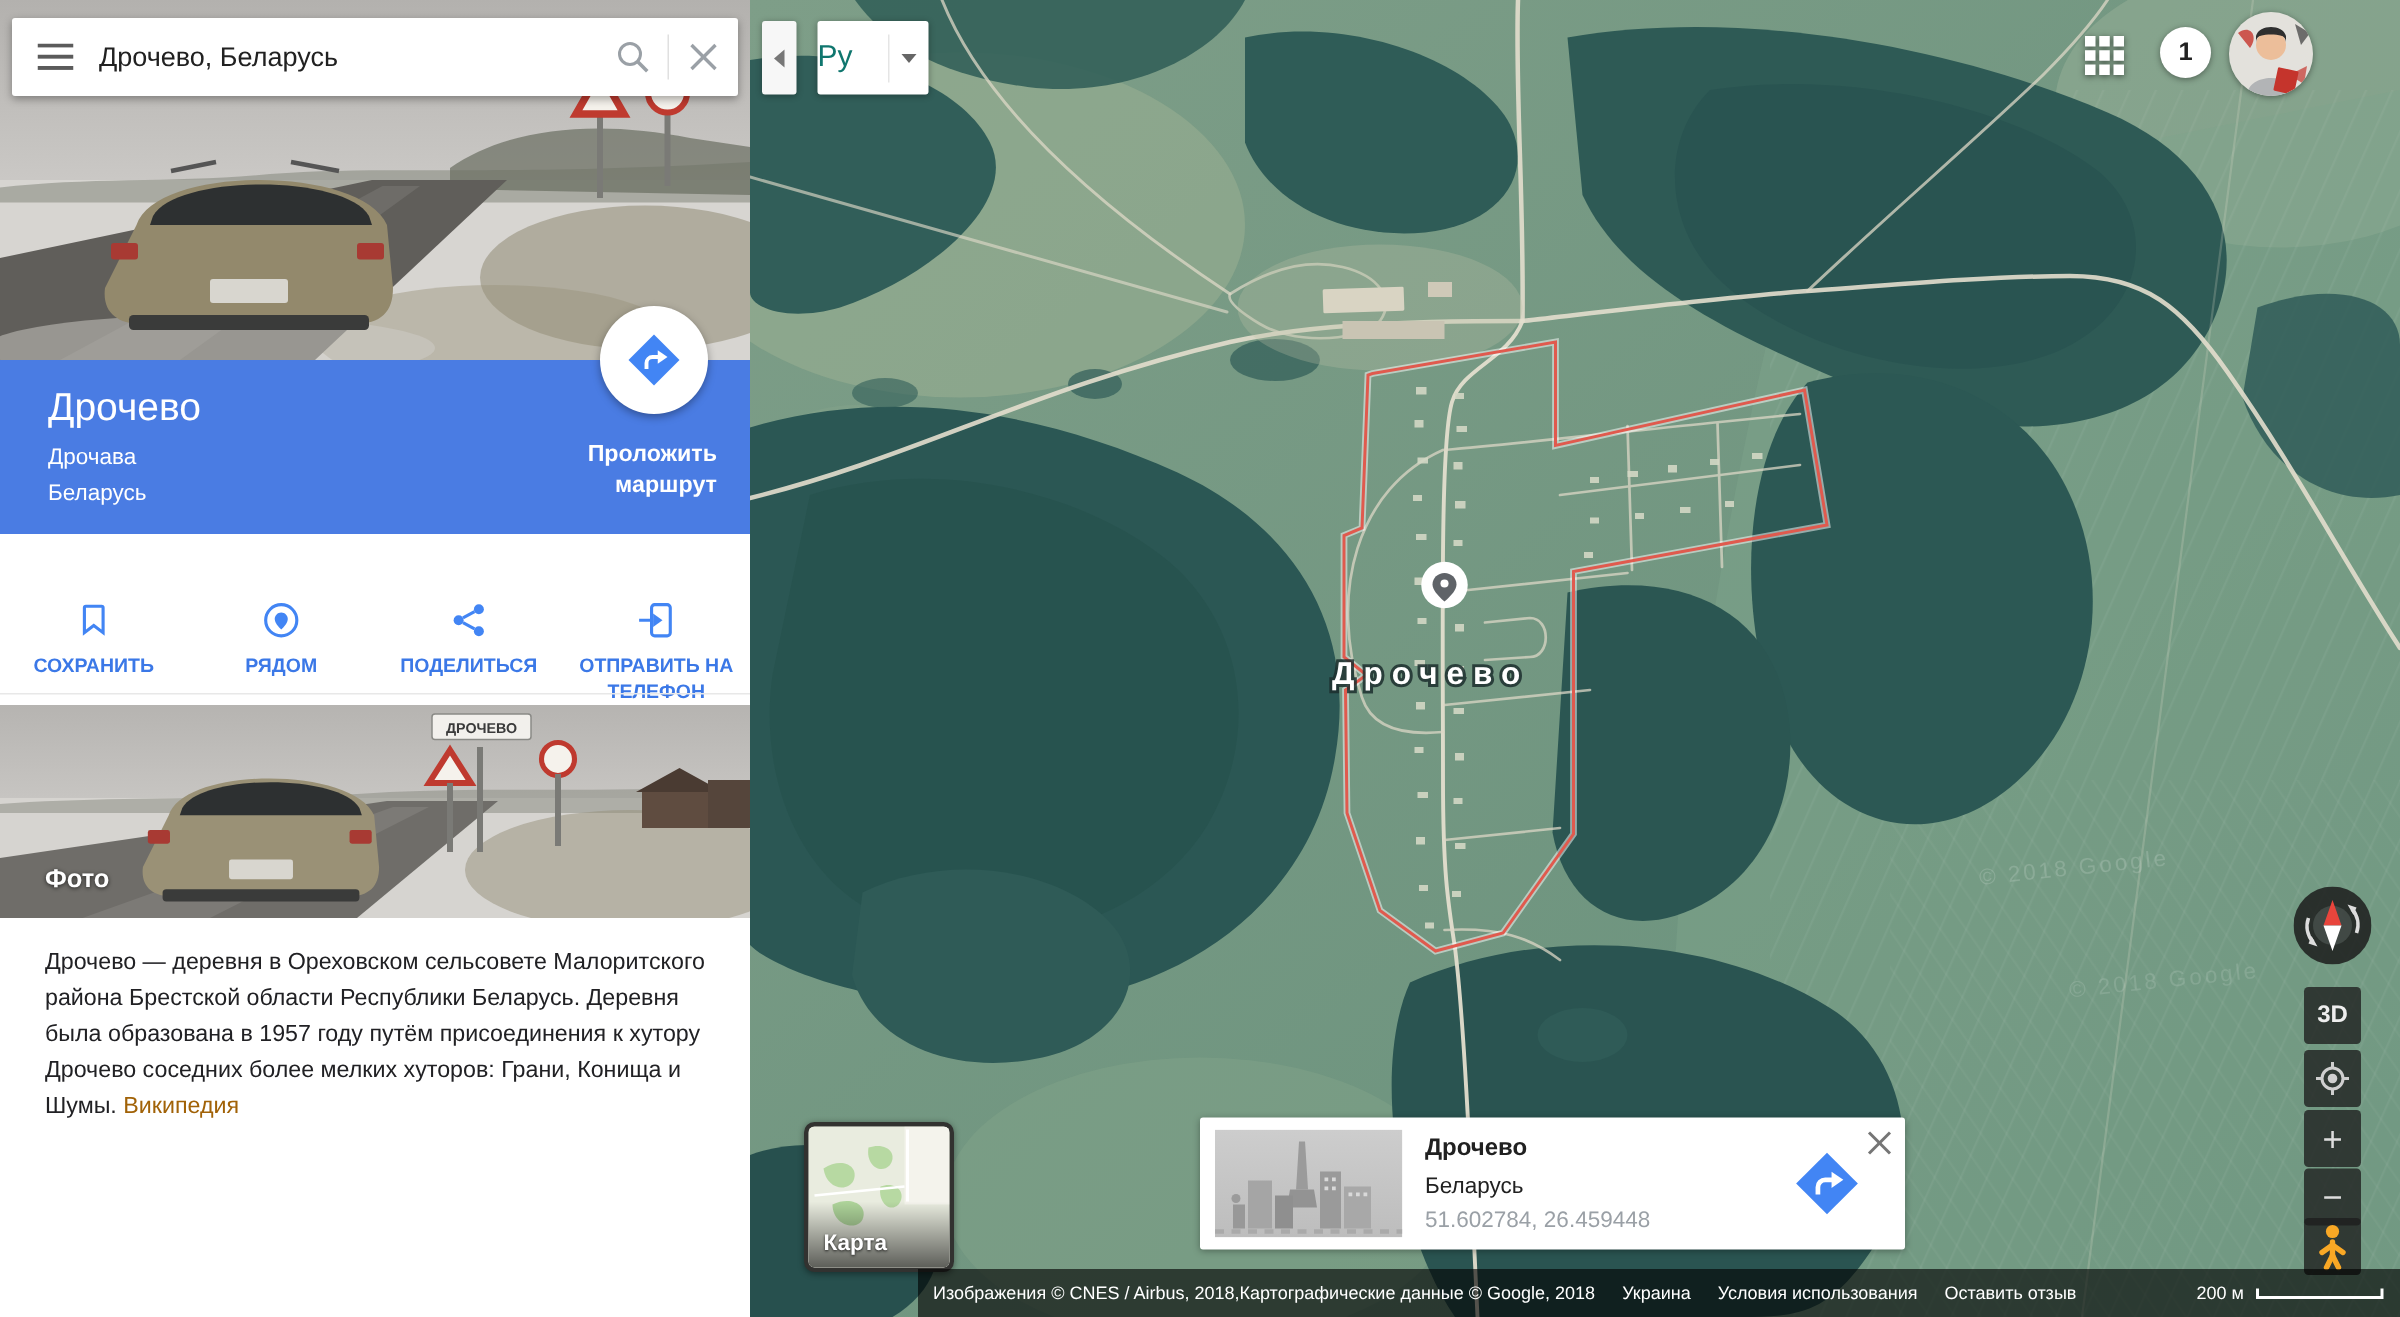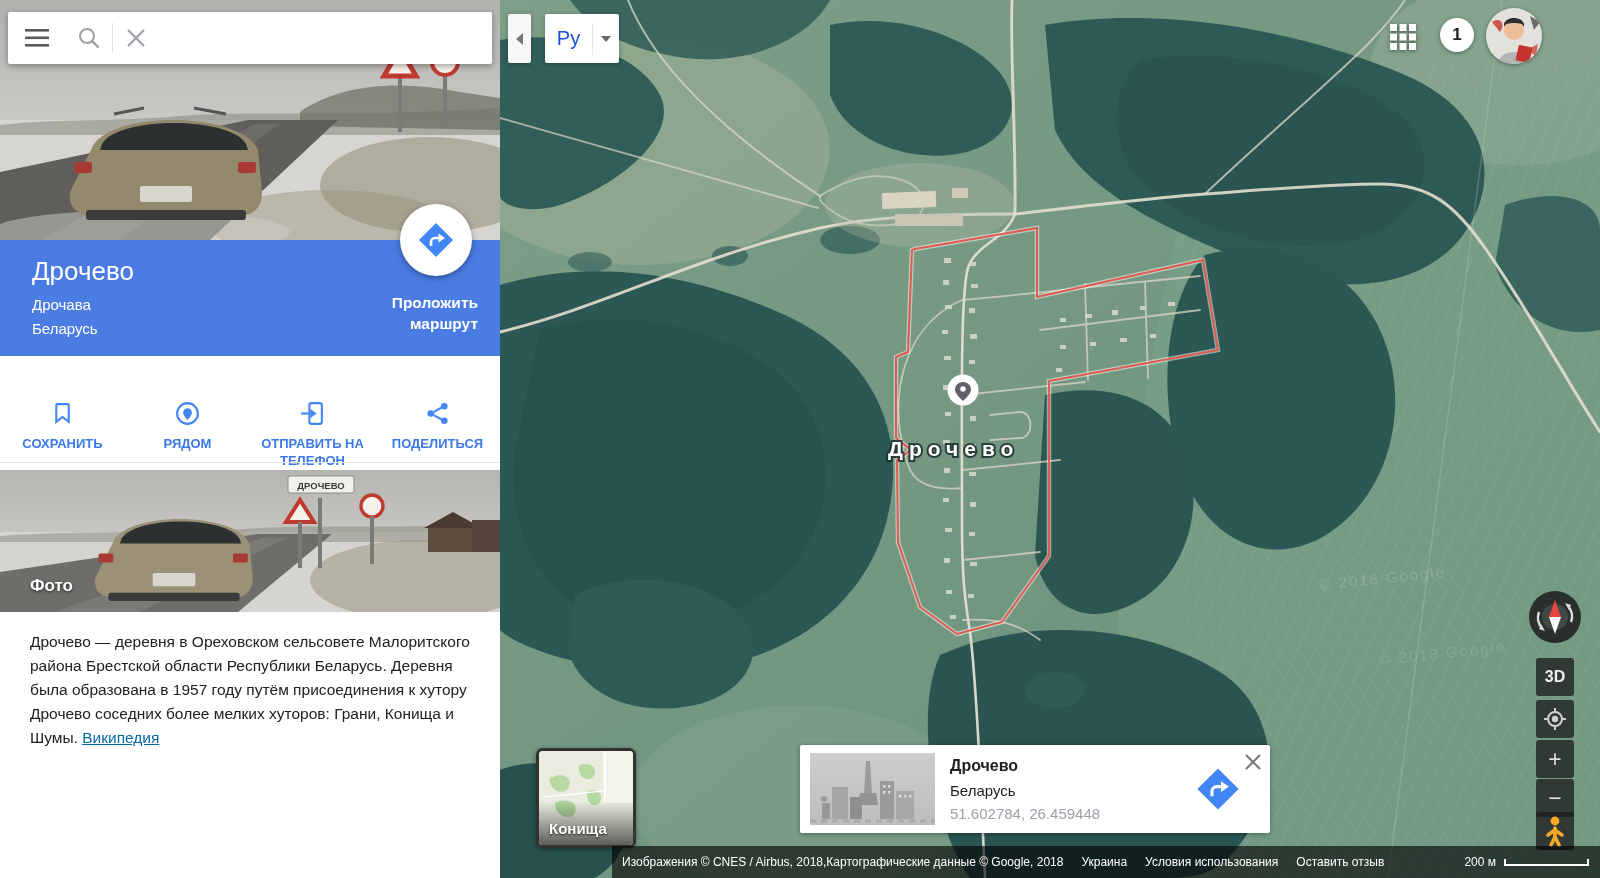--- a/index.html
+++ b/index.html
@@ -31,31 +31,31 @@
 
   .actions{position:absolute;left:0;top:356px;width:500px;height:106px;display:flex;}
   .action{flex:1;text-align:center;padding-top:20px;color:#3b78e7;font-size:13px;font-weight:bold;
       cursor:pointer;line-height:17px;margin-top:24px;}
   .action svg{display:block;margin:0 auto 8px;}
   .sep{position:absolute;left:0;top:462px;width:500px;height:1px;background:#e8e8e8;}
 
   .facts{position:absolute;left:30px;top:612px;width:442px;}
   .facts h2{font-size:22px;font-weight:400;color:#757575;margin:26px 0 0 0;}
   .facts p{font-size:15.5px;line-height:24px;color:#212124;margin:18px 0 0 0;}
-  .facts a{color:#0369a1;text-decoration:underline;cursor:pointer;}
+  .facts a{color:#a16207;cursor:pointer;}
 
   
   .map{position:absolute;left:500px;top:0;width:1100px;height:878px;overflow:hidden;background:#6d927e;cursor:grab;}
   .collapse-btn{position:absolute;left:8px;top:14px;width:23px;height:49px;background:#f7f7f7;border-radius:2px;
       box-shadow:0 1px 4px rgba(0,0,0,.3);display:flex;align-items:center;justify-content:center;cursor:pointer;}
   .collapse-arrow{width:0;height:0;border-top:6px solid transparent;border-bottom:6px solid transparent;
       border-right:7px solid #777;}
   .lang-btn{position:absolute;left:45px;top:14px;width:74px;height:49px;background:#fff;border-radius:2px;
       box-shadow:0 1px 4px rgba(0,0,0,.3);display:flex;align-items:center;cursor:pointer;}
-  .lang-txt{flex:1;text-align:center;font-size:20px;color:#1d4ed8;}
+  .lang-txt{flex:1;font-size:20px;color:#0f766e;}
   .lang-div{width:1px;height:32px;background:#e5e5e5;}
   .lang-caret-box{width:26px;display:flex;justify-content:center;}
   .lang-caret{width:0;height:0;border-left:5px solid transparent;border-right:5px solid transparent;
       border-top:6px solid #666;}
 
   .grid-btn{position:absolute;left:886px;top:20px;width:34px;height:34px;cursor:pointer;}
   .notif-badge{position:absolute;left:940px;top:18px;width:34px;height:34px;border-radius:50%;background:#fff;
       box-shadow:0 1px 4px rgba(0,0,0,.4);display:flex;align-items:center;justify-content:center;
       font-size:17px;font-weight:bold;color:#222;cursor:pointer;}
   .avatar{position:absolute;left:986px;top:8px;width:56px;height:56px;border-radius:50%;overflow:hidden;
@@ -136,20 +136,21 @@
     </div>
 
     <div class="searchbox">
       <div class="sb-menu">
         <svg width="24" height="18" viewBox="0 0 24 18">
           <rect y="0" width="24" height="2.6" fill="#5b5b5b"></rect>
           <rect y="7.5" width="24" height="2.6" fill="#5b5b5b"></rect>
           <rect y="15" width="24" height="2.6" fill="#5b5b5b"></rect>
         </svg>
       </div>
+      <div class="sb-query">Дрочево, Беларусь</div>
       <div class="sb-ic">
         <svg width="24" height="24" viewBox="0 0 24 24">
           <circle cx="10" cy="10" r="7" fill="none" stroke="#9aa0a6" stroke-width="2"></circle>
           <line x1="15.2" y1="15.2" x2="21.5" y2="21.5" stroke="#9aa0a6" stroke-width="2.4"></line>
         </svg>
       </div>
       <div class="sb-div"></div>
       <div class="sb-ic">
         <svg width="20" height="20" viewBox="0 0 20 20">
           <line x1="2" y1="2" x2="18" y2="18" stroke="#9aa0a6" stroke-width="2.2"></line>
@@ -181,35 +182,35 @@
       </div>
       <div class="action">
         <svg width="27" height="27" viewBox="0 0 26 26">
           <circle cx="13" cy="13" r="10" fill="none" stroke="#4285f4" stroke-width="2"></circle>
           <path d="M13,8 c2.3,0 4.2,1.9 4.2,4.2 C17.2,15.2 13,19 13,19 s-4.2,-3.8 -4.2,-6.8 C8.8,9.9 10.7,8 13,8 Z" fill="#4285f4"></path>
         </svg>
         <span>РЯДОМ</span>
       </div>
       <div class="action">
         <svg width="27" height="27" viewBox="0 0 26 26">
-          <rect x="10" y="3" width="12" height="20" rx="2" fill="none" stroke="#4285f4" stroke-width="2"></rect>
-          <line x1="2" y1="13" x2="11" y2="13" stroke="#4285f4" stroke-width="2"></line>
-          <polygon points="11,8.6 11,17.4 17,13" fill="#4285f4"></polygon>
-        </svg>
-        <span>ОТПРАВИТЬ НА ТЕЛЕФОН</span>
-      </div>
-      <div class="action">
-        <svg width="27" height="27" viewBox="0 0 26 26">
           <circle cx="19.5" cy="6" r="3.2" fill="#4285f4"></circle>
           <circle cx="6.5" cy="13" r="3.2" fill="#4285f4"></circle>
           <circle cx="19.5" cy="20" r="3.2" fill="#4285f4"></circle>
           <line x1="9.3" y1="11.5" x2="16.7" y2="7.5" stroke="#4285f4" stroke-width="2"></line>
           <line x1="9.3" y1="14.5" x2="16.7" y2="18.5" stroke="#4285f4" stroke-width="2"></line>
         </svg>
         <span>ПОДЕЛИТЬСЯ</span>
+      </div>
+      <div class="action">
+        <svg width="27" height="27" viewBox="0 0 26 26">
+          <rect x="10" y="3" width="12" height="20" rx="2" fill="none" stroke="#4285f4" stroke-width="2"></rect>
+          <line x1="2" y1="13" x2="11" y2="13" stroke="#4285f4" stroke-width="2"></line>
+          <polygon points="11,8.6 11,17.4 17,13" fill="#4285f4"></polygon>
+        </svg>
+        <span>ОТПРАВИТЬ НА ТЕЛЕФОН</span>
       </div>
     </div>
 
     <div class="sep"></div>
 
     <div class="photo2">
       <svg width="500" height="142" viewBox="0 0 500 142">
         <defs>
           <linearGradient id="sky2" x1="0" y1="0" x2="0" y2="1">
             <stop offset="0" stop-color="#b6b4b1"></stop>
@@ -489,21 +490,21 @@
         <path d="M16,52 C28,46 40,52 36,62 C32,70 16,66 16,52 Z" fill="#aed49a"></path>
         <path d="M48,40 C58,36 66,44 60,52 C54,58 46,50 48,40 Z" fill="#b7d9a2"></path>
         <line x1="66" y1="2" x2="66" y2="50" stroke="#fff" stroke-width="2"></line>
         <line x1="4" y1="46" x2="64" y2="40" stroke="#fff" stroke-width="1.6"></line>
         <linearGradient id="mmfade" x1="0" y1="0" x2="0" y2="1">
           <stop offset="0" stop-color="rgba(0,0,0,0)"></stop>
             <stop offset="1" stop-color="rgba(0,0,0,.6)"></stop>
         </linearGradient>
         <rect y="50" width="94" height="44" fill="url(#mmfade)"></rect>
       </svg>
-      <div class="minimap-label">Конища</div>
+      <div class="minimap-label">Карта</div>
     </div>
 
     
     <div class="card">
       <div class="card-thumb">
         <svg width="125" height="72" viewBox="0 0 125 72">
           <defs>
               <linearGradient id="thg" x1="0" y1="0" x2="0" y2="1">
             <stop offset="0" stop-color="#cdcdcd"></stop>
                 <stop offset="1" stop-color="#bdbdbd"></stop>

